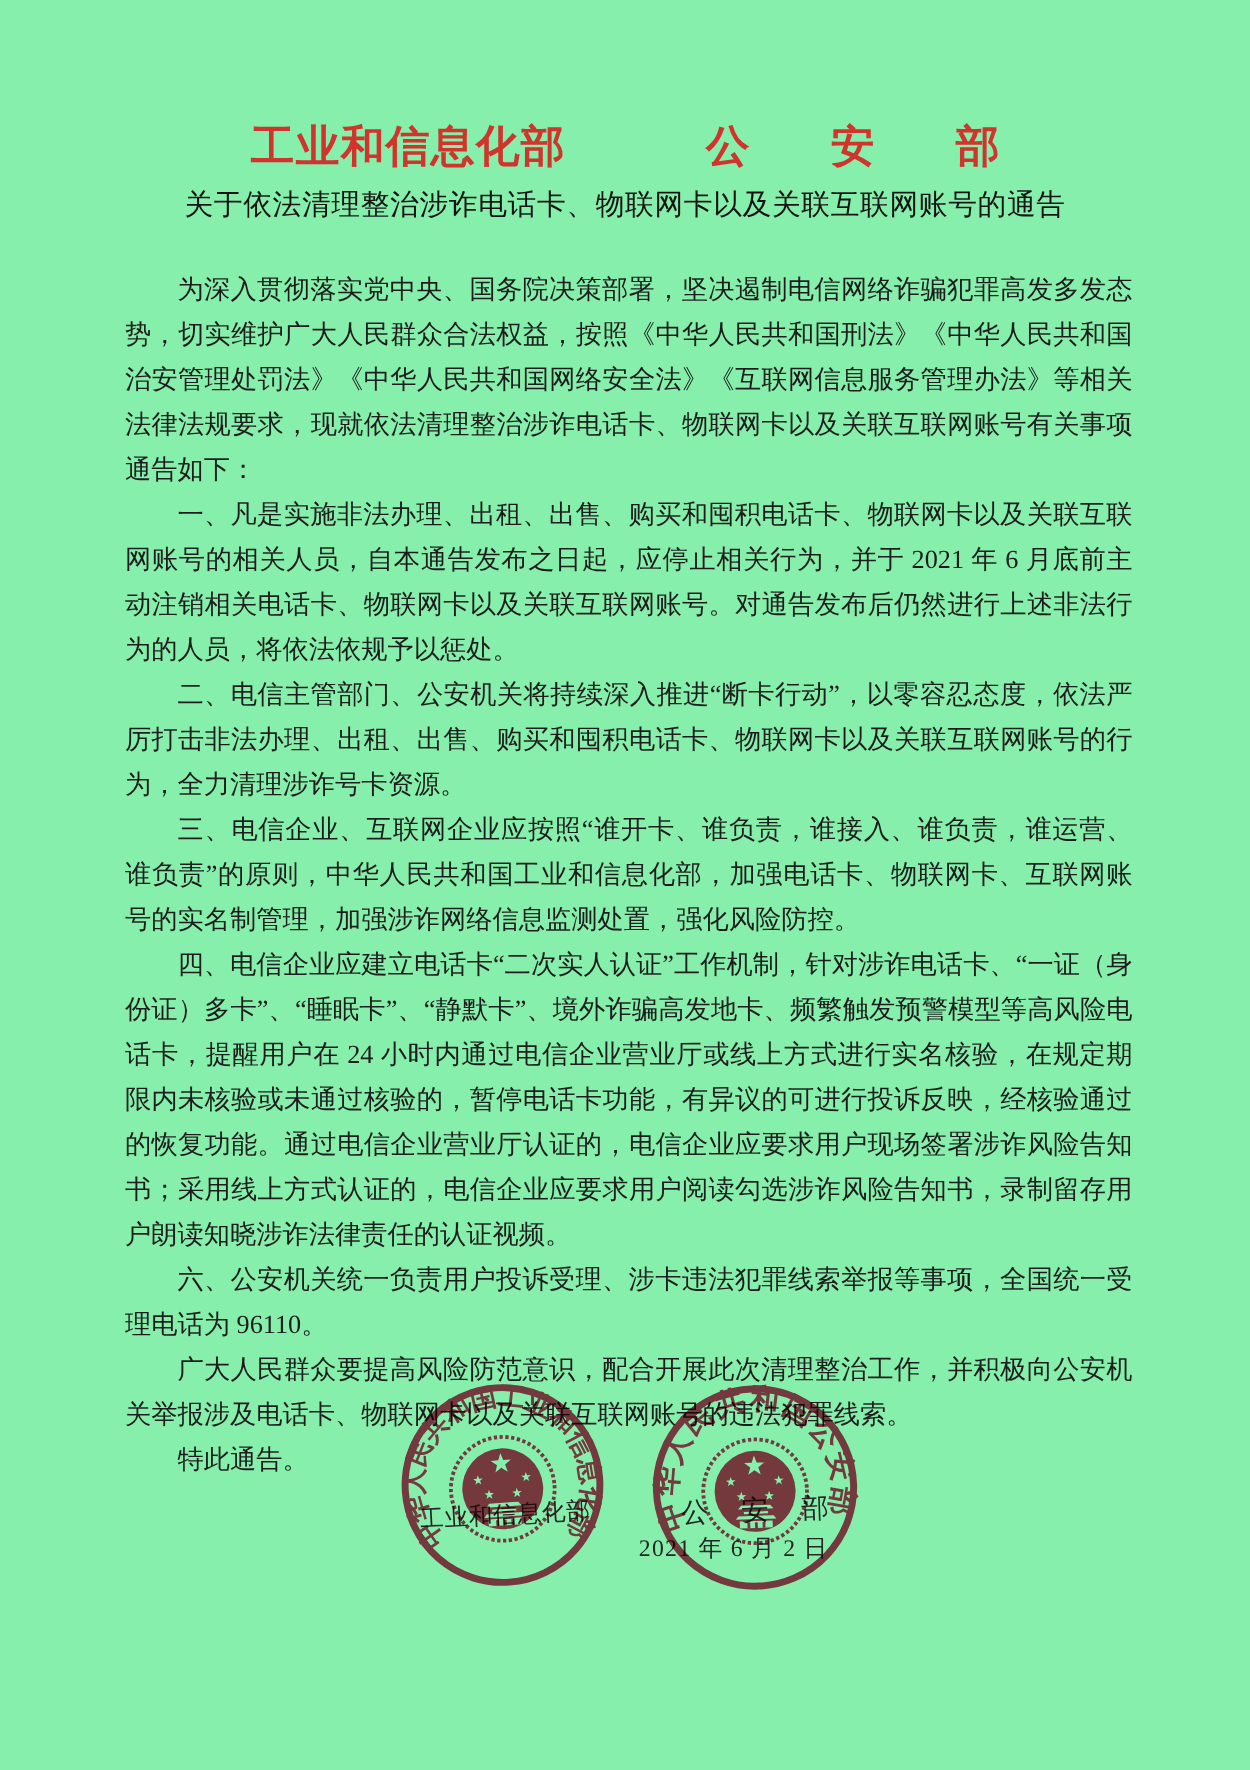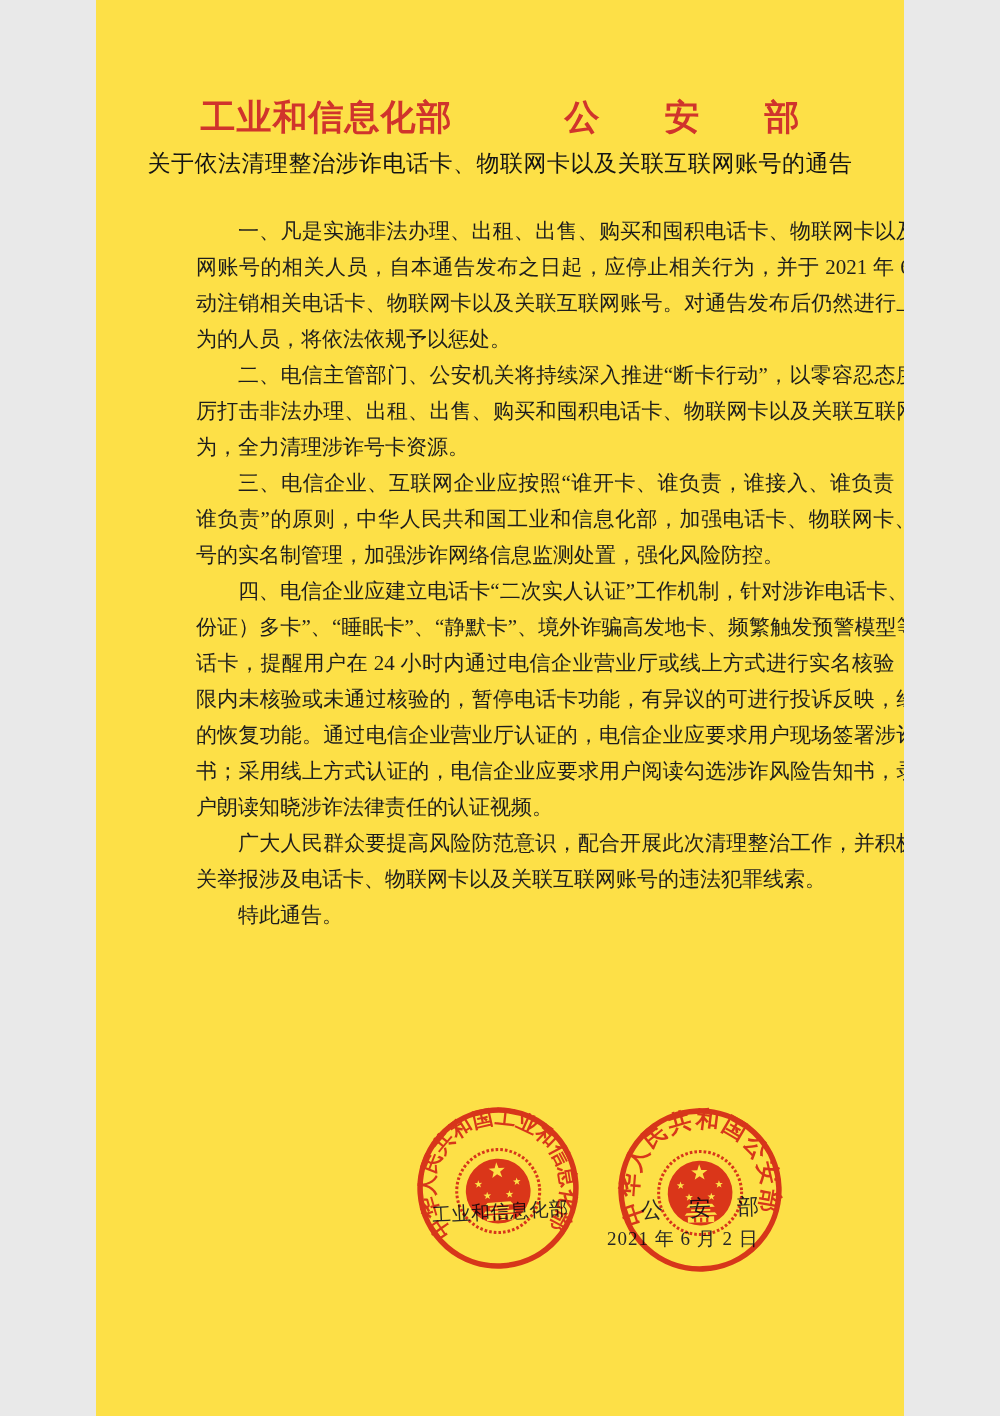--- a/index.html
+++ b/index.html
@@ -1,20 +1,20 @@
 <!DOCTYPE html>
 <html><head>
 <meta charset="utf-8">
 <style>
   html,body{margin:0;padding:0;background:#e9e9e9;}
   .page{
     position:relative;
-    width:808px;height:1416px;
+    width:1000px;height:1416px;
     margin:0 auto;
-    background:#fde047;
+    background:#86efac;
     overflow:hidden;
     font-family:"Liberation Serif","DejaVu Serif",serif;
     color:#1d1d1d;
   }
   .header{
     position:absolute;top:94px;left:0;right:0;
     display:flex;justify-content:center;align-items:baseline;gap:112px;
     font-size:35px;font-weight:bold;color:#d0342c;
     letter-spacing:1px;
   }
@@ -56,24 +56,26 @@
 <div class="page">
 
   <div class="header">
     <span>工业和信息化部</span>
     <span class="ministry-right">公安部</span>
   </div>
 
   <h1 class="doc-title">关于依法清理整治涉诈电话卡、物联网卡以及关联互联网账号的通告</h1>
 
   <div class="body-text">
+      <p>为深入贯彻落实党中央、国务院决策部署，坚决遏制电信网络诈骗犯罪高发多发态势，切实维护广大人民群众合法权益，按照《中华人民共和国刑法》《中华人民共和国治安管理处罚法》《中华人民共和国网络安全法》《互联网信息服务管理办法》等相关法律法规要求，现就依法清理整治涉诈电话卡、物联网卡以及关联互联网账号有关事项通告如下：</p>
       <p>一、凡是实施非法办理、出租、出售、购买和囤积电话卡、物联网卡以及关联互联网账号的相关人员，自本通告发布之日起，应停止相关行为，并于 2021 年 6 月底前主动注销相关电话卡、物联网卡以及关联互联网账号。对通告发布后仍然进行上述非法行为的人员，将依法依规予以惩处。</p>
       <p>二、电信主管部门、公安机关将持续深入推进“断卡行动”，以零容忍态度，依法严厉打击非法办理、出租、出售、购买和囤积电话卡、物联网卡以及关联互联网账号的行为，全力清理涉诈号卡资源。</p>
       <p>三、电信企业、互联网企业应按照“谁开卡、谁负责，谁接入、谁负责，谁运营、谁负责”的原则，中华人民共和国工业和信息化部，加强电话卡、物联网卡、互联网账号的实名制管理，加强涉诈网络信息监测处置，强化风险防控。</p>
       <p>四、电信企业应建立电话卡“二次实人认证”工作机制，针对涉诈电话卡、“一证（身份证）多卡”、“睡眠卡”、“静默卡”、境外诈骗高发地卡、频繁触发预警模型等高风险电话卡，提醒用户在 24 小时内通过电信企业营业厅或线上方式进行实名核验，在规定期限内未核验或未通过核验的，暂停电话卡功能，有异议的可进行投诉反映，经核验通过的恢复功能。通过电信企业营业厅认证的，电信企业应要求用户现场签署涉诈风险告知书；采用线上方式认证的，电信企业应要求用户阅读勾选涉诈风险告知书，录制留存用户朗读知晓涉诈法律责任的认证视频。</p>
+      <p>六、公安机关统一负责用户投诉受理、涉卡违法犯罪线索举报等事项，全国统一受理电话为 96110。</p>
       <p>广大人民群众要提高风险防范意识，配合开展此次清理整治工作，并积极向公安机关举报涉及电话卡、物联网卡以及关联互联网账号的违法犯罪线索。</p>
       <p>特此通告。</p>
     </div>
 
   <div class="seal-zone">
 
     <span class="sig-black sig-miit">工业和信息化部</span>
     <span class="sig-black sig-mps">公安部</span>
     <span class="sig-black sig-date">2021 年 6 月 2 日</span>
 

